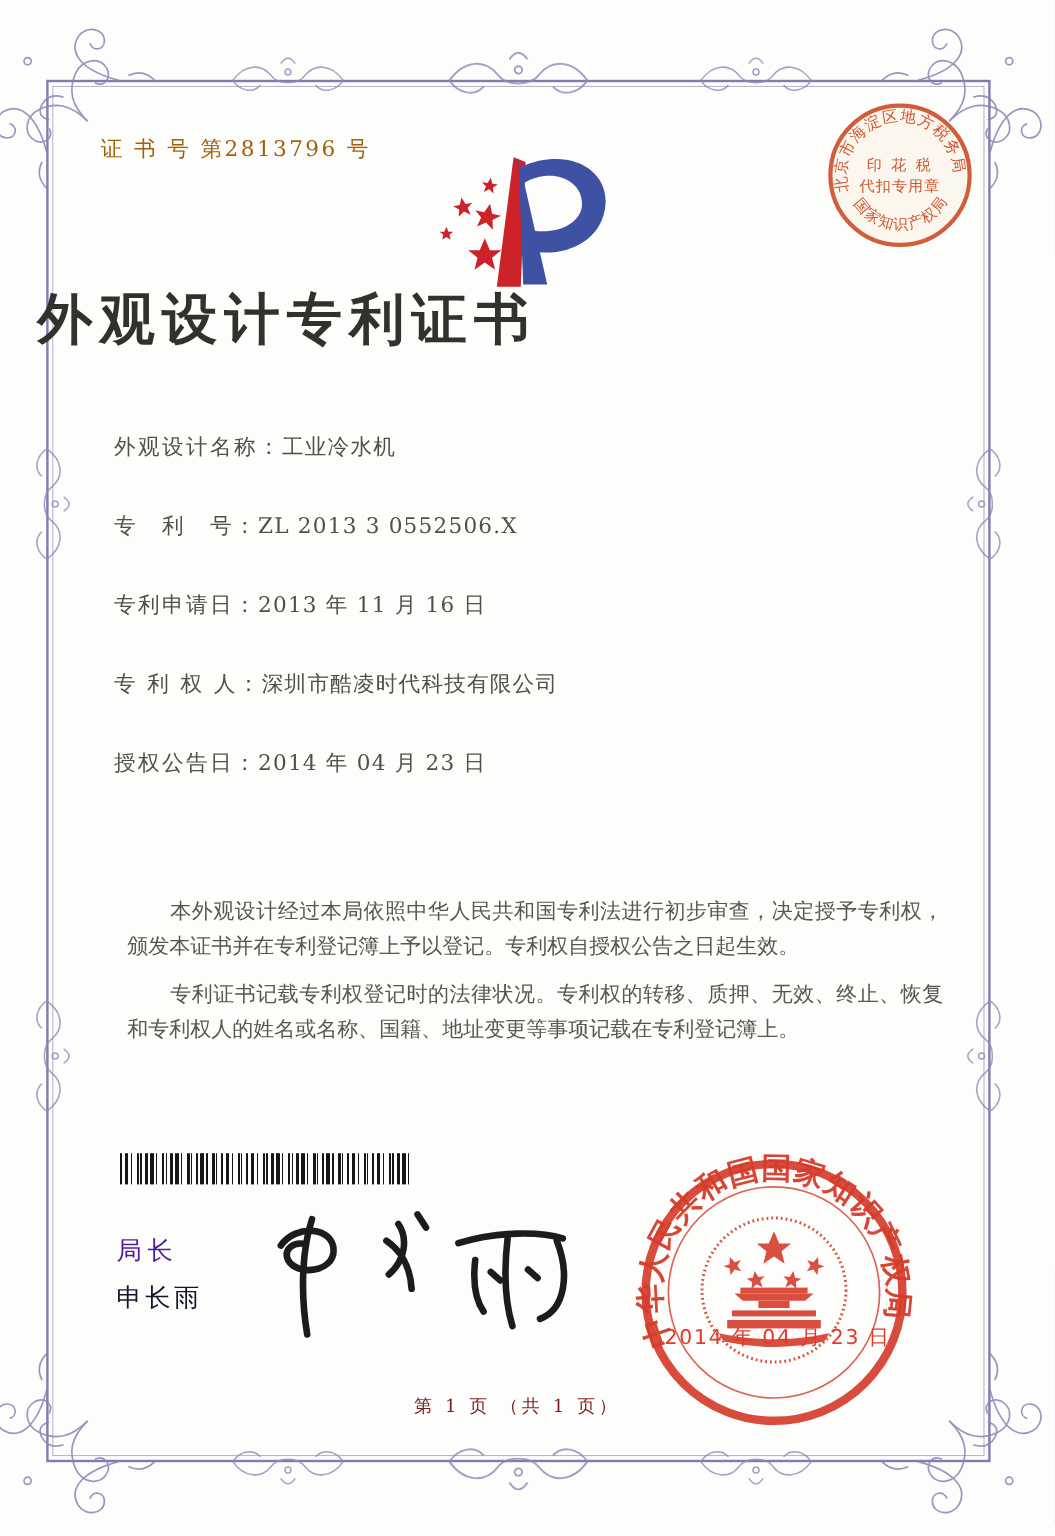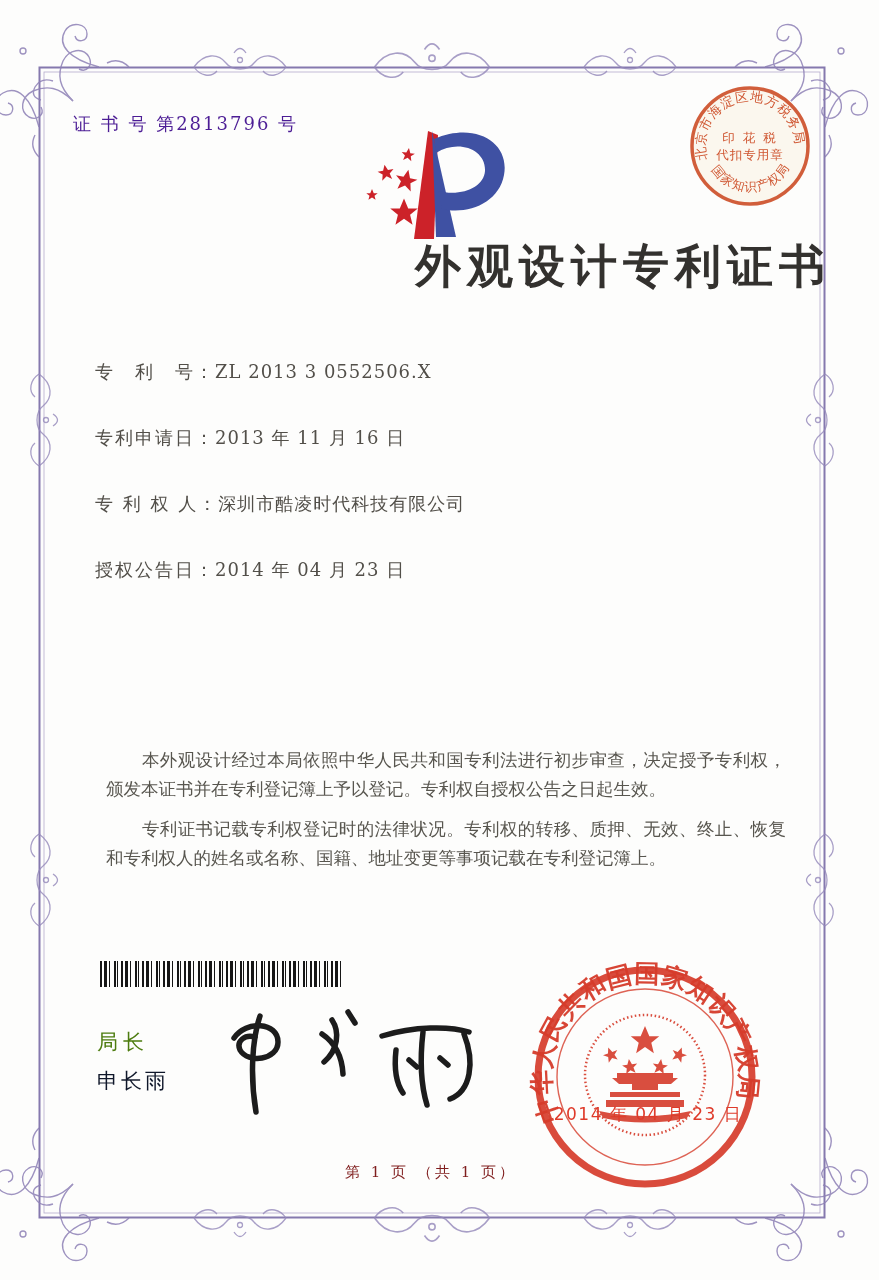--- a/index.html
+++ b/index.html
@@ -3,39 +3,39 @@
 <meta charset="utf-8">
 <style>
   html,body{margin:0;padding:0;background:#e9e9e9;}
   .page{
     position:relative;width:879px;height:1280px;margin:0 auto;
     background:#fdfdfc;overflow:hidden;
     font-family:"DejaVu Serif","DejaVu Sans",serif;
   }
   svg{display:block}
   .border-svg{position:absolute;left:0;top:0;}
-  .cert-no{position:absolute;left:73px;top:112px;font-size:18px;letter-spacing:2px;color:#4c1d95;}
+  .cert-no{position:absolute;left:84px;top:112px;font-size:18px;letter-spacing:2px;color:#a16207;}
   .logo-svg{position:absolute;left:358px;top:128px;width:152px;height:116px;}
   .title{
-    position:absolute;left:31px;top:236px;width:800px;margin:0;text-align:right;
+    position:absolute;left:31px;top:236px;width:800px;margin:0;text-align:left;
     font-size:46px;font-weight:600;letter-spacing:6px;color:#33312e;
   }
   .fields{position:absolute;left:95px;top:360px;width:700px;}
   .field-row{height:22px;margin-bottom:44px;font-size:18px;color:#524f49;letter-spacing:1px;white-space:nowrap;}
   .field-row .lbl{letter-spacing:2px;}
   .paras{position:absolute;left:95px;top:735px;width:702px;}
   .paras p{margin:11px;font-size:17.5px;line-height:29px;color:#58564f;text-indent:2.05em;text-align:justify;}
   .barcode{
     position:absolute;left:100px;top:961px;width:243px;height:26px;
     background:repeating-linear-gradient(90deg,
       #161616 0 2px,#fdfdfc 2px 4px,#161616 4px 7px,#fdfdfc 7px 9px,
       #161616 9px 10px,#fdfdfc 10px 14px,#161616 14px 16px,#fdfdfc 16px 17px,
       #161616 17px 18px,#fdfdfc 18px 21px);
   }
-  .sig-title{position:absolute;left:97px;top:1028px;font-size:21px;letter-spacing:5px;color:#4d7c0f;}
+  .sig-title{position:absolute;left:97px;top:1028px;font-size:21px;letter-spacing:5px;color:#4c1d95;}
   .sig-name{position:absolute;left:97px;top:1067px;font-size:21px;letter-spacing:3px;color:#0f172a;}
   .sig-svg{position:absolute;left:182px;top:998px;width:305px;height:128px;}
   .tax-seal{position:absolute;left:684px;top:80px;width:132px;height:132px;}
   .main-seal{position:absolute;left:527px;top:959px;width:236px;height:236px;}
   .footer{
     position:absolute;left:0;top:1163px;width:862px;text-align:center;
     font-size:15px;letter-spacing:3px;color:#7f1d1d;
   }
   .seal-arc{font-family:"DejaVu Sans",sans-serif;}
 </style>
@@ -96,20 +96,23 @@
     <path d="M70,2 L80,6 L76,110 L56,110 Z" fill="#cc2229"></path>
     <g fill="#3f51a3">
       <path d="M74,2 L98,108 L78,108 Z"></path>
       <path d="M76,10 C118,-8 152,14 146,46 C141,74 110,86 84,80 L80,62 C104,68 126,58 127,42 C128,20 100,10 78,24 Z"></path>
     </g>
   </svg>
 
   <h1 class="title">外观设计专利证书</h1>
 
   <div class="fields">
+    <div class="field-row">
+      <span class="lbl">外观设计名称：</span><span class="val">工业冷水机</span>
+    </div>
     <div class="field-row">
       <span class="lbl">专　利　号：</span><span class="val">ZL 2013 3 0552506.X</span>
     </div>
     <div class="field-row">
       <span class="lbl">专利申请日：</span><span class="val">2013 年 11 月 16 日</span>
     </div>
     <div class="field-row">
       <span class="lbl">专 利 权 人：</span><span class="val">深圳市酷凌时代科技有限公司</span>
     </div>
     <div class="field-row">

